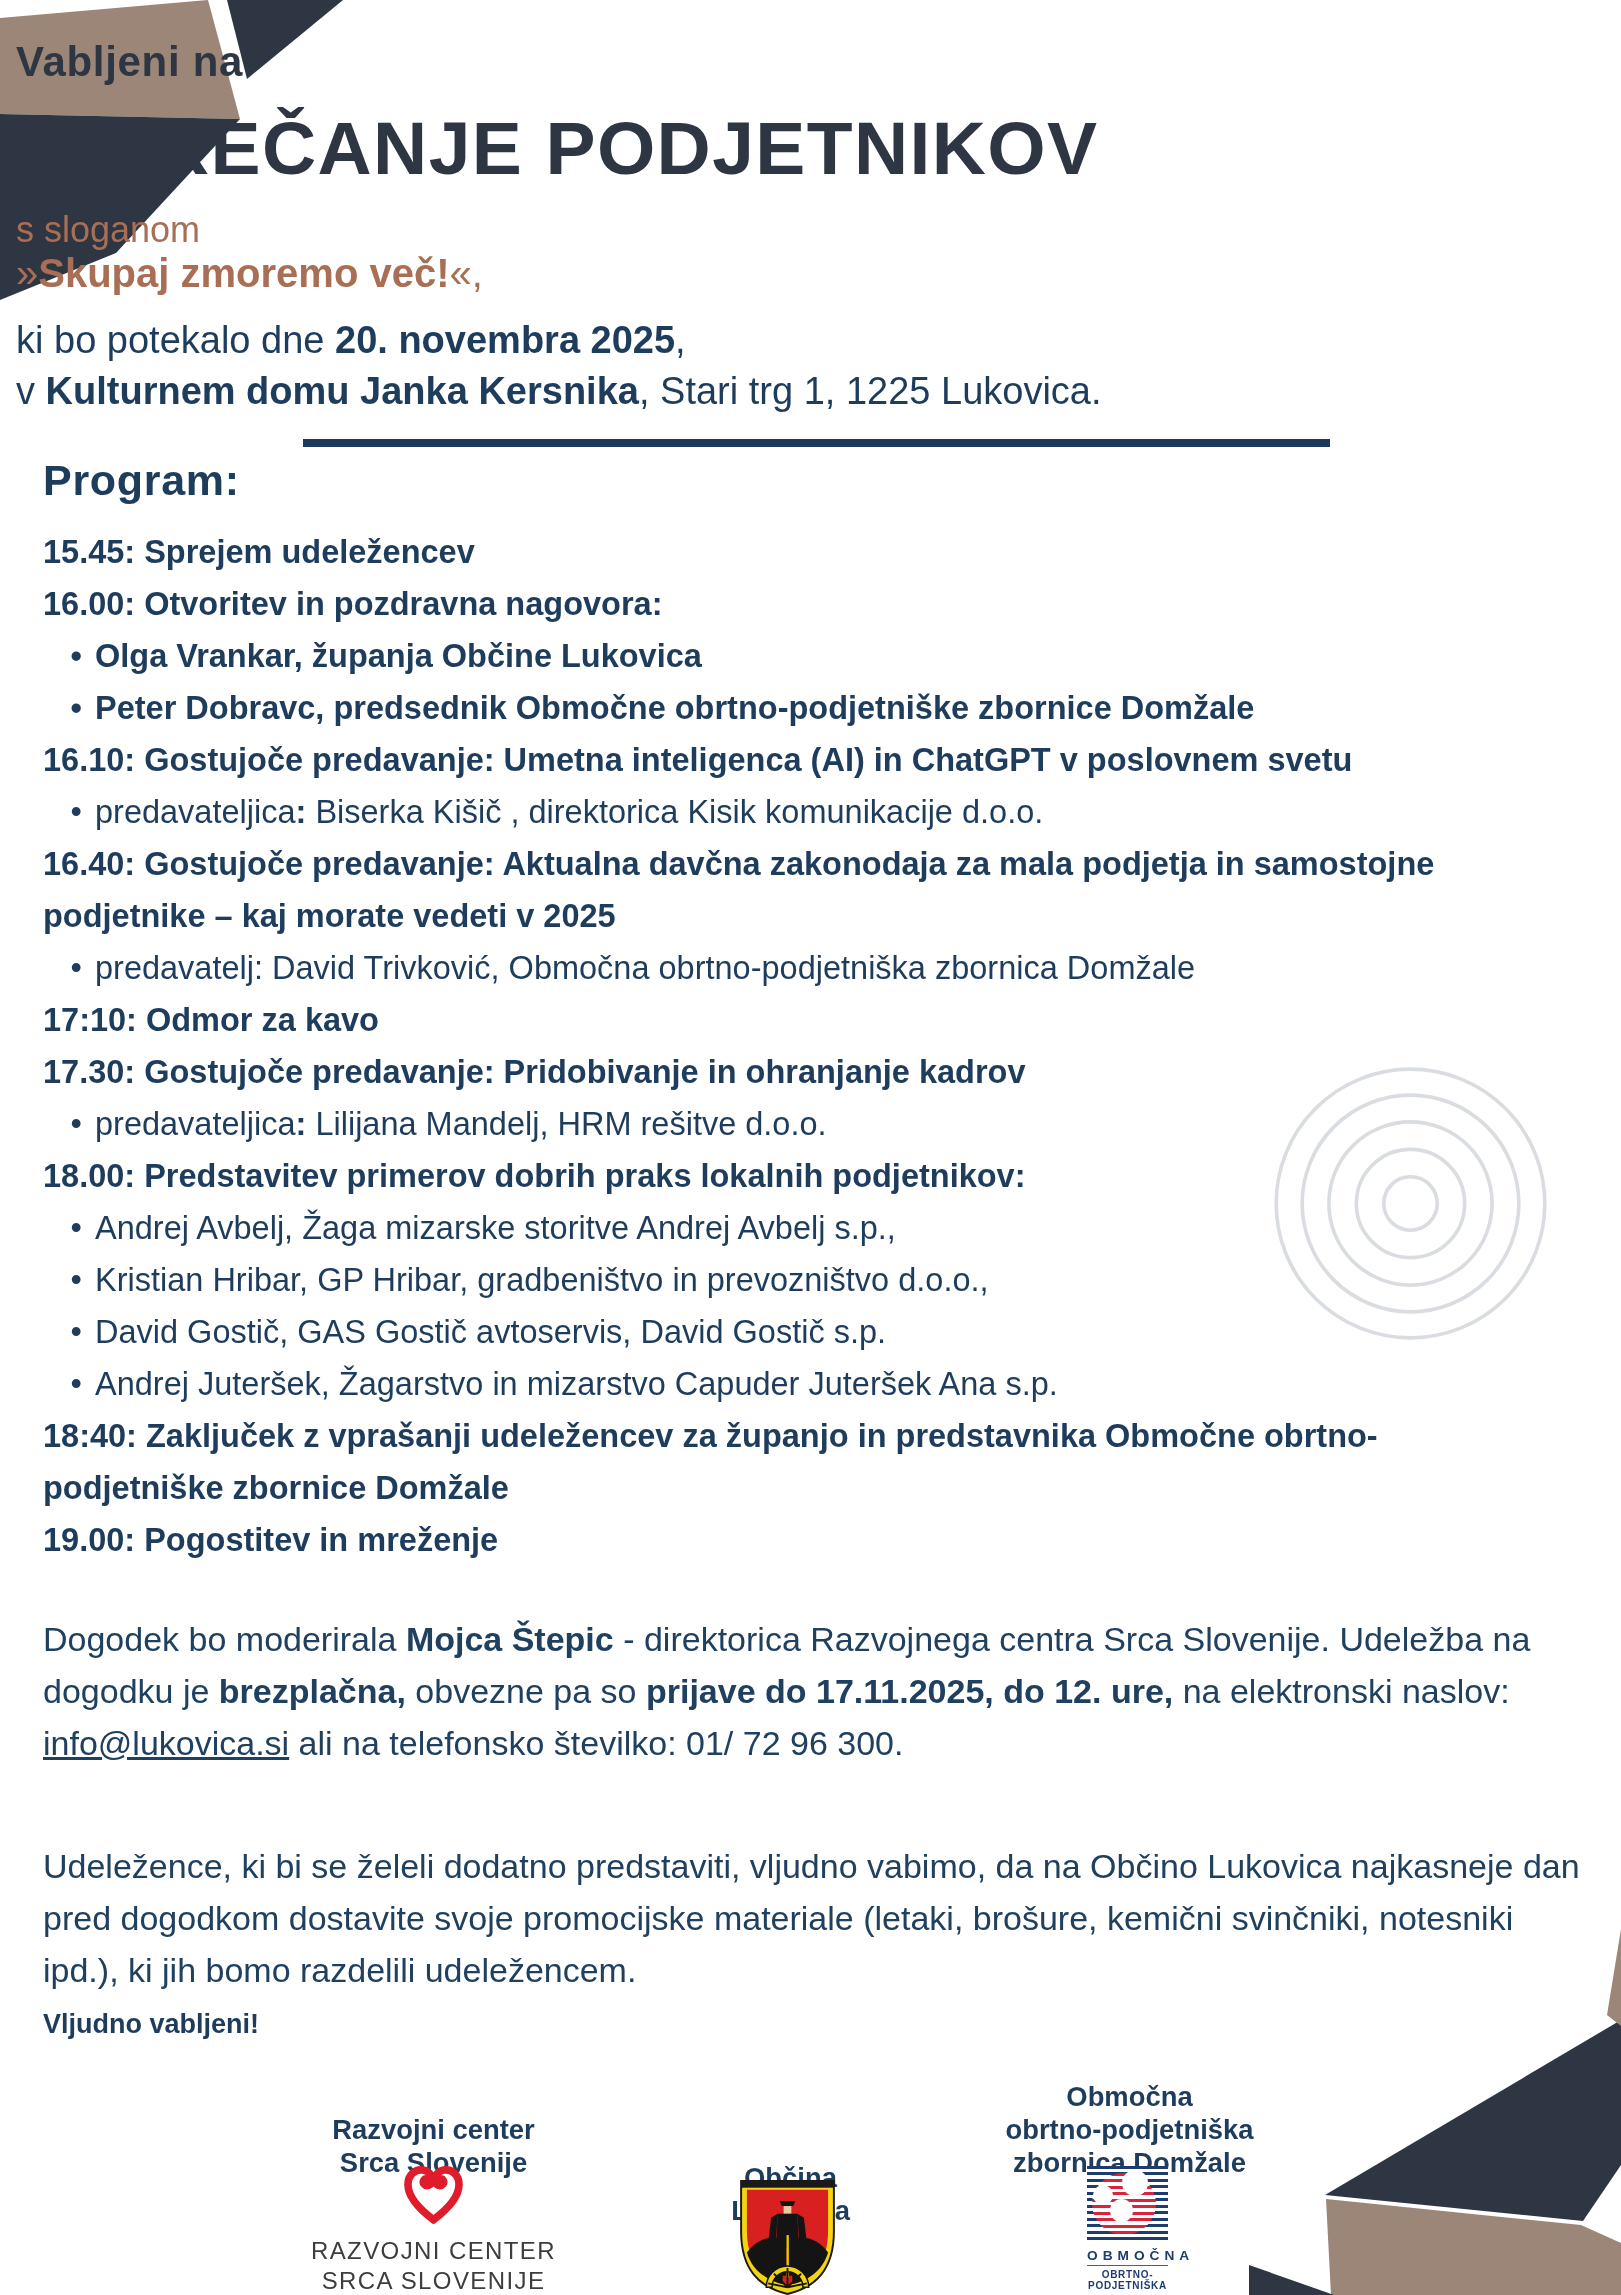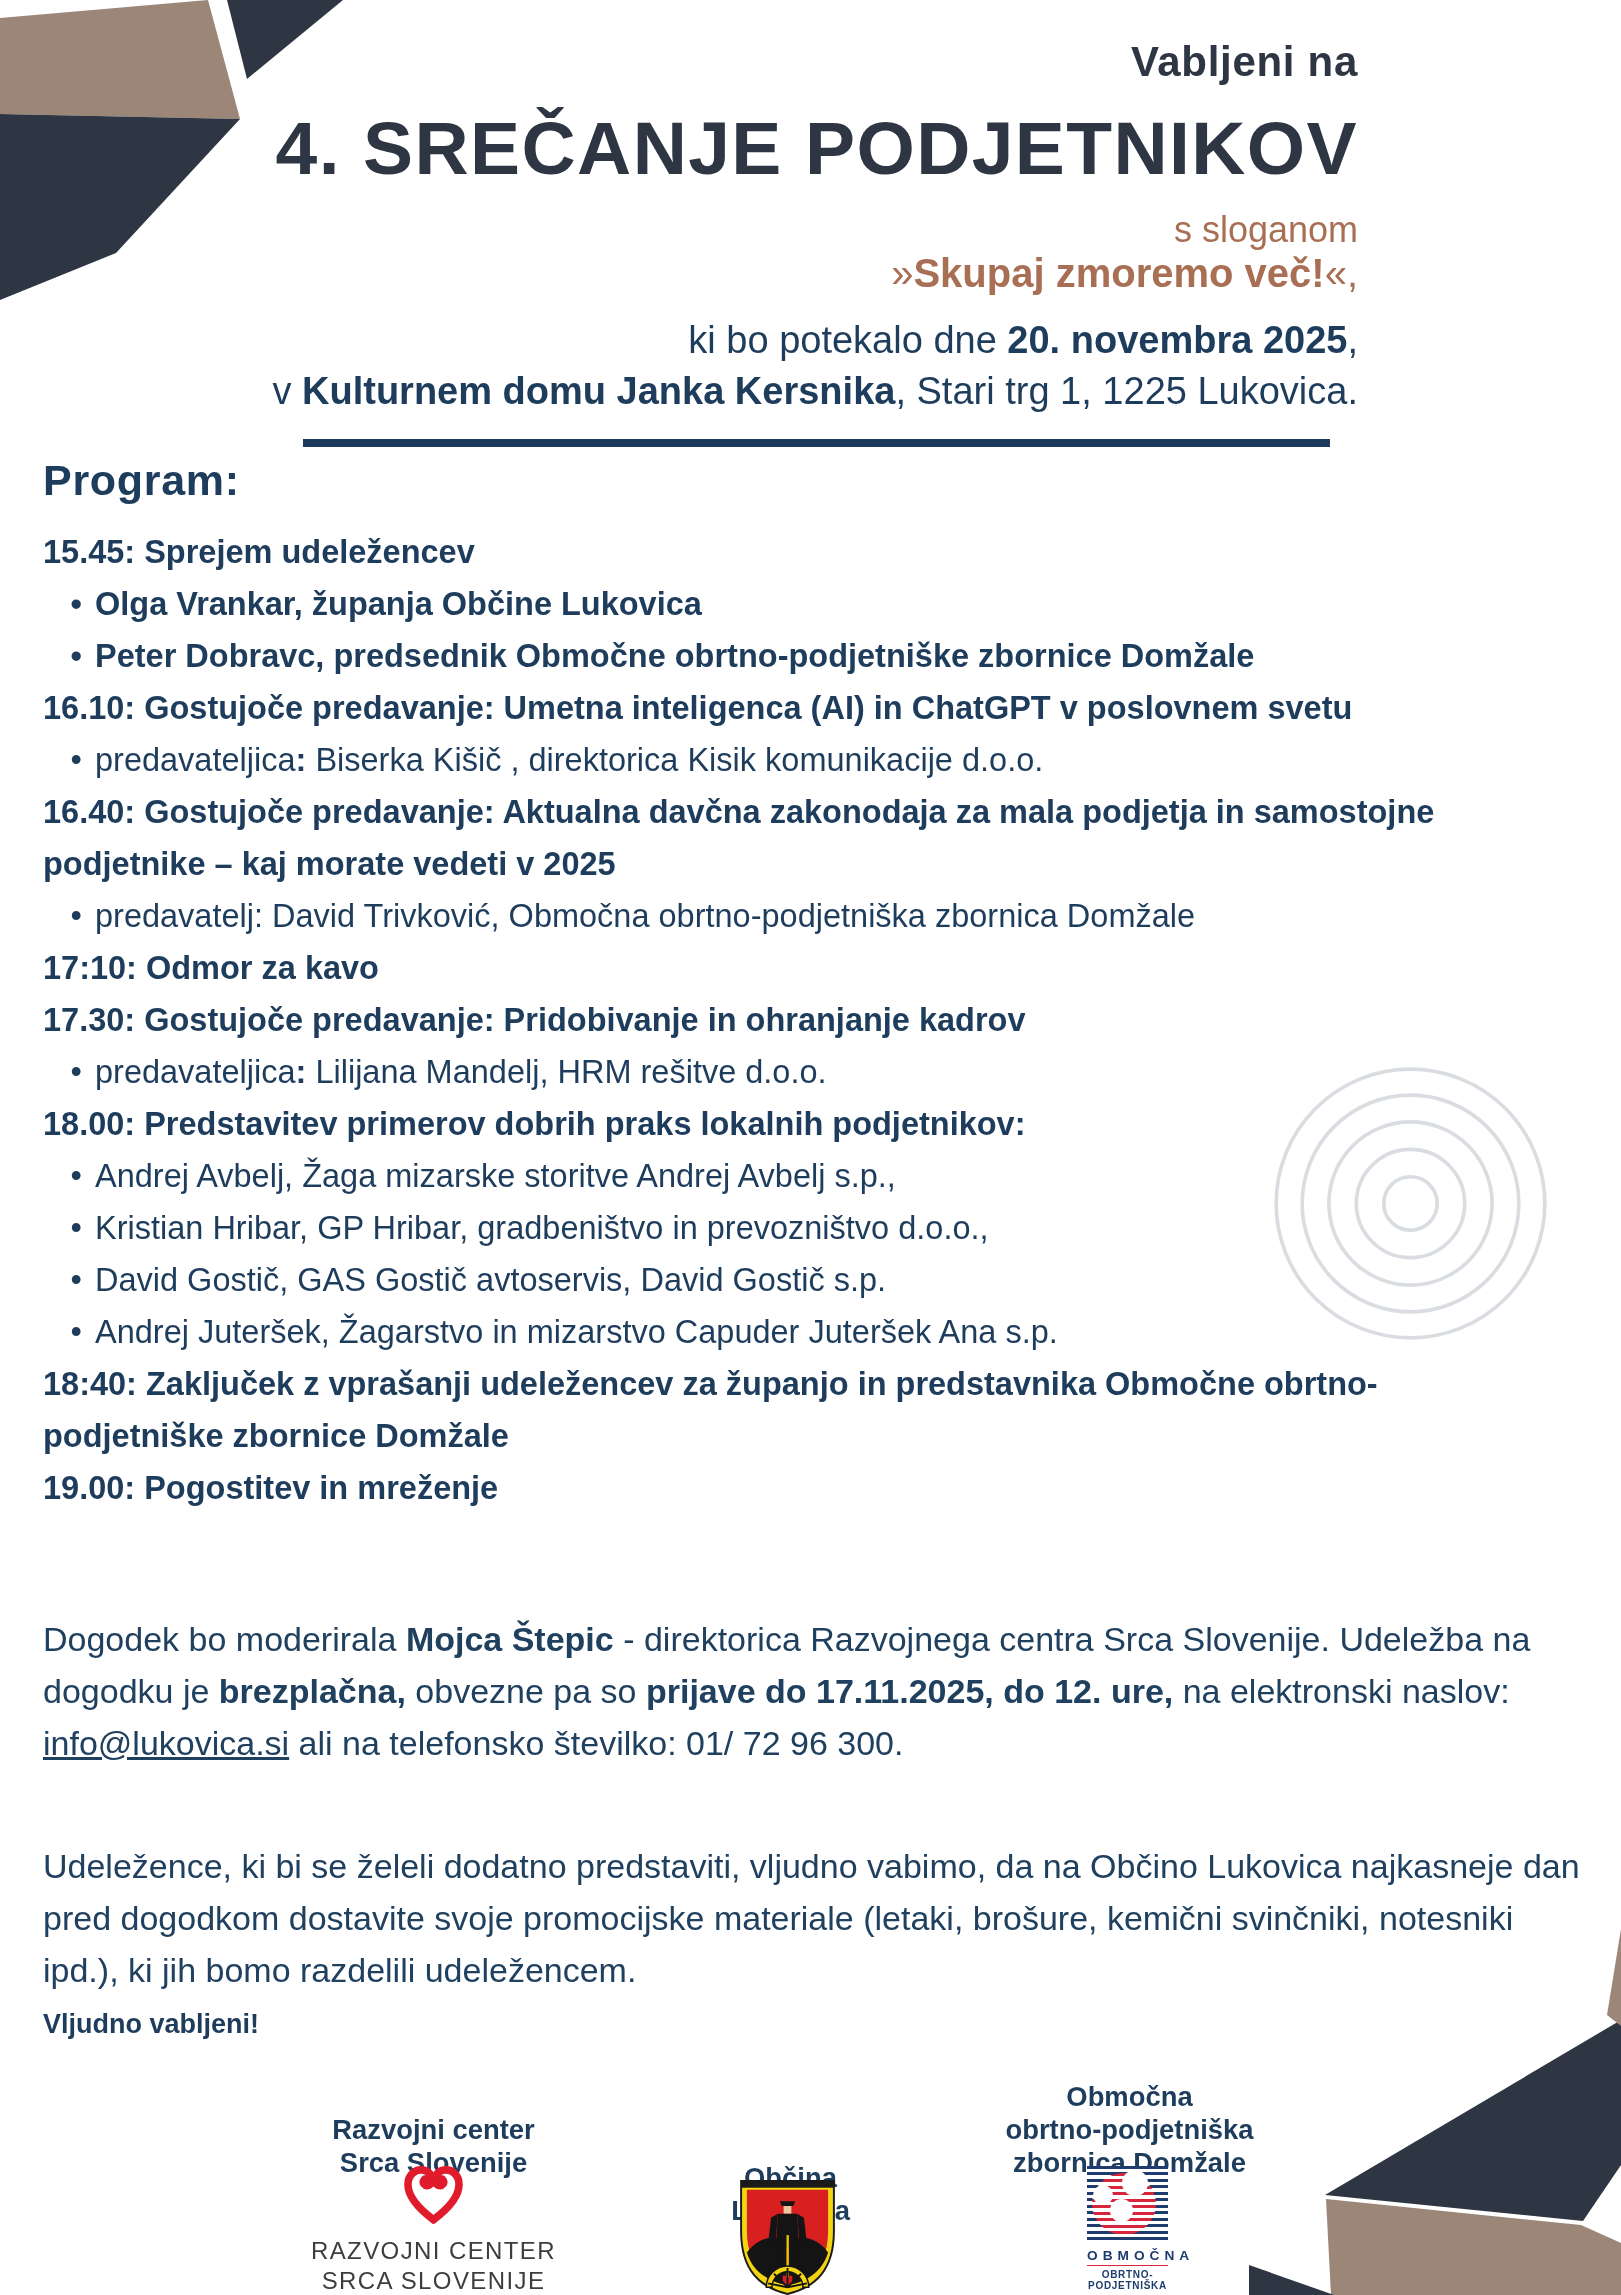--- a/index.html
+++ b/index.html
@@ -18,21 +18,21 @@
   #deco-taupe-tl{clip-path:polygon(0px 18px,208px 0px,240px 119px,0px 114px);}
   #deco-dark-tl-small{clip-path:polygon(227px 0px,343px 0px,247px 79px);}
   #deco-dark-tl-big{clip-path:polygon(0px 114px,240px 119px,116px 253px,0px 300px);}
   #deco-dark-br{clip-path:polygon(1325px 2195px,1621px 2020px,1621px 2165px,1583px 2221px);}
   #deco-taupe-br{clip-path:polygon(1326px 2199px,1581px 2225px,1621px 2243px,1621px 2295px,1331px 2295px);}
   #deco-dark-br-small{clip-path:polygon(1249px 2265px,1334px 2295px,1249px 2295px);}
   #deco-taupe-edge{clip-path:polygon(1621px 1929px,1621px 2026px,1607px 2015px);}
   
   #watermark{position:absolute;left:1274px;top:1067px;width:273px;height:273px;}
   
-  .center{position:absolute;left:0;width:1358px;text-align:right;}
+  .center{position:absolute;left:16px;width:1358px;text-align:left;}
   #kicker{top:38px;font-size:42px;font-weight:bold;color:#2e3643;letter-spacing:0.7px;}
   #title{top:105px;font-size:75px;font-weight:bold;color:#2e3643;letter-spacing:1.4px;}
   #slogan-intro{top:209px;font-size:36px;color:#a86f55;}
   #slogan{top:251px;font-size:40px;color:#a86f55;}
   #slogan .b{font-weight:bold;}
   #dateline{top:319px;font-size:38px;color:#1e3c5c;}
   #venueline{top:370px;font-size:38px;color:#1e3c5c;}
   .b{font-weight:bold;}
   #rule{position:absolute;left:303px;top:439px;width:1027px;height:8px;background:#1d3a5c;}
   
@@ -98,20 +98,21 @@
   <div class="center" id="title">4. SREČANJE PODJETNIKOV</div>
   <div class="center" id="slogan-intro">s sloganom</div>
   <div class="center" id="slogan"><span>»</span><span class="b">Skupaj zmoremo več!</span><span>«,</span></div>
   <div class="center" id="dateline"><span>ki bo potekalo dne </span><span class="b">20. novembra 2025</span><span>,</span></div>
   <div class="center" id="venueline"><span>v </span><span class="b">Kulturnem domu Janka Kersnika</span><span>, Stari trg 1, 1225 Lukovica.</span></div>
   <div id="rule"></div>
 
   <div id="program-heading">Program:</div>
   <div id="program">
     <div class="prow bold">15.45: Sprejem udeležencev</div>
+    <div class="prow bold">16.00: Otvoritev in pozdravna nagovora:</div>
     <div class="prow bullet bold"><span class="dot">•</span><span>Olga Vrankar, županja Občine Lukovica</span></div>
     <div class="prow bullet bold"><span class="dot">•</span><span>Peter Dobravc, predsednik Območne obrtno-podjetniške zbornice Domžale</span></div>
     <div class="prow bold">16.10: Gostujoče predavanje: Umetna inteligenca (AI) in ChatGPT v poslovnem svetu</div>
     <div class="prow bullet"><span class="dot">•</span><span>predavateljica</span><span class="b">:</span><span> Biserka Kišič , direktorica Kisik komunikacije d.o.o.</span></div>
     <div class="prow bold">16.40: Gostujoče predavanje: Aktualna davčna zakonodaja za mala podjetja in samostojne</div>
     <div class="prow bold">podjetnike – kaj morate vedeti v 2025</div>
     <div class="prow bullet"><span class="dot">•</span><span>predavatelj: David Trivković, Območna obrtno-podjetniška zbornica Domžale</span></div>
     <div class="prow bold">17:10: Odmor za kavo</div>
     <div class="prow bold">17.30: Gostujoče predavanje: Pridobivanje in ohranjanje kadrov</div>
     <div class="prow bullet"><span class="dot">•</span><span>predavateljica</span><span class="b">:</span><span> Lilijana Mandelj, HRM rešitve d.o.o.</span></div>

